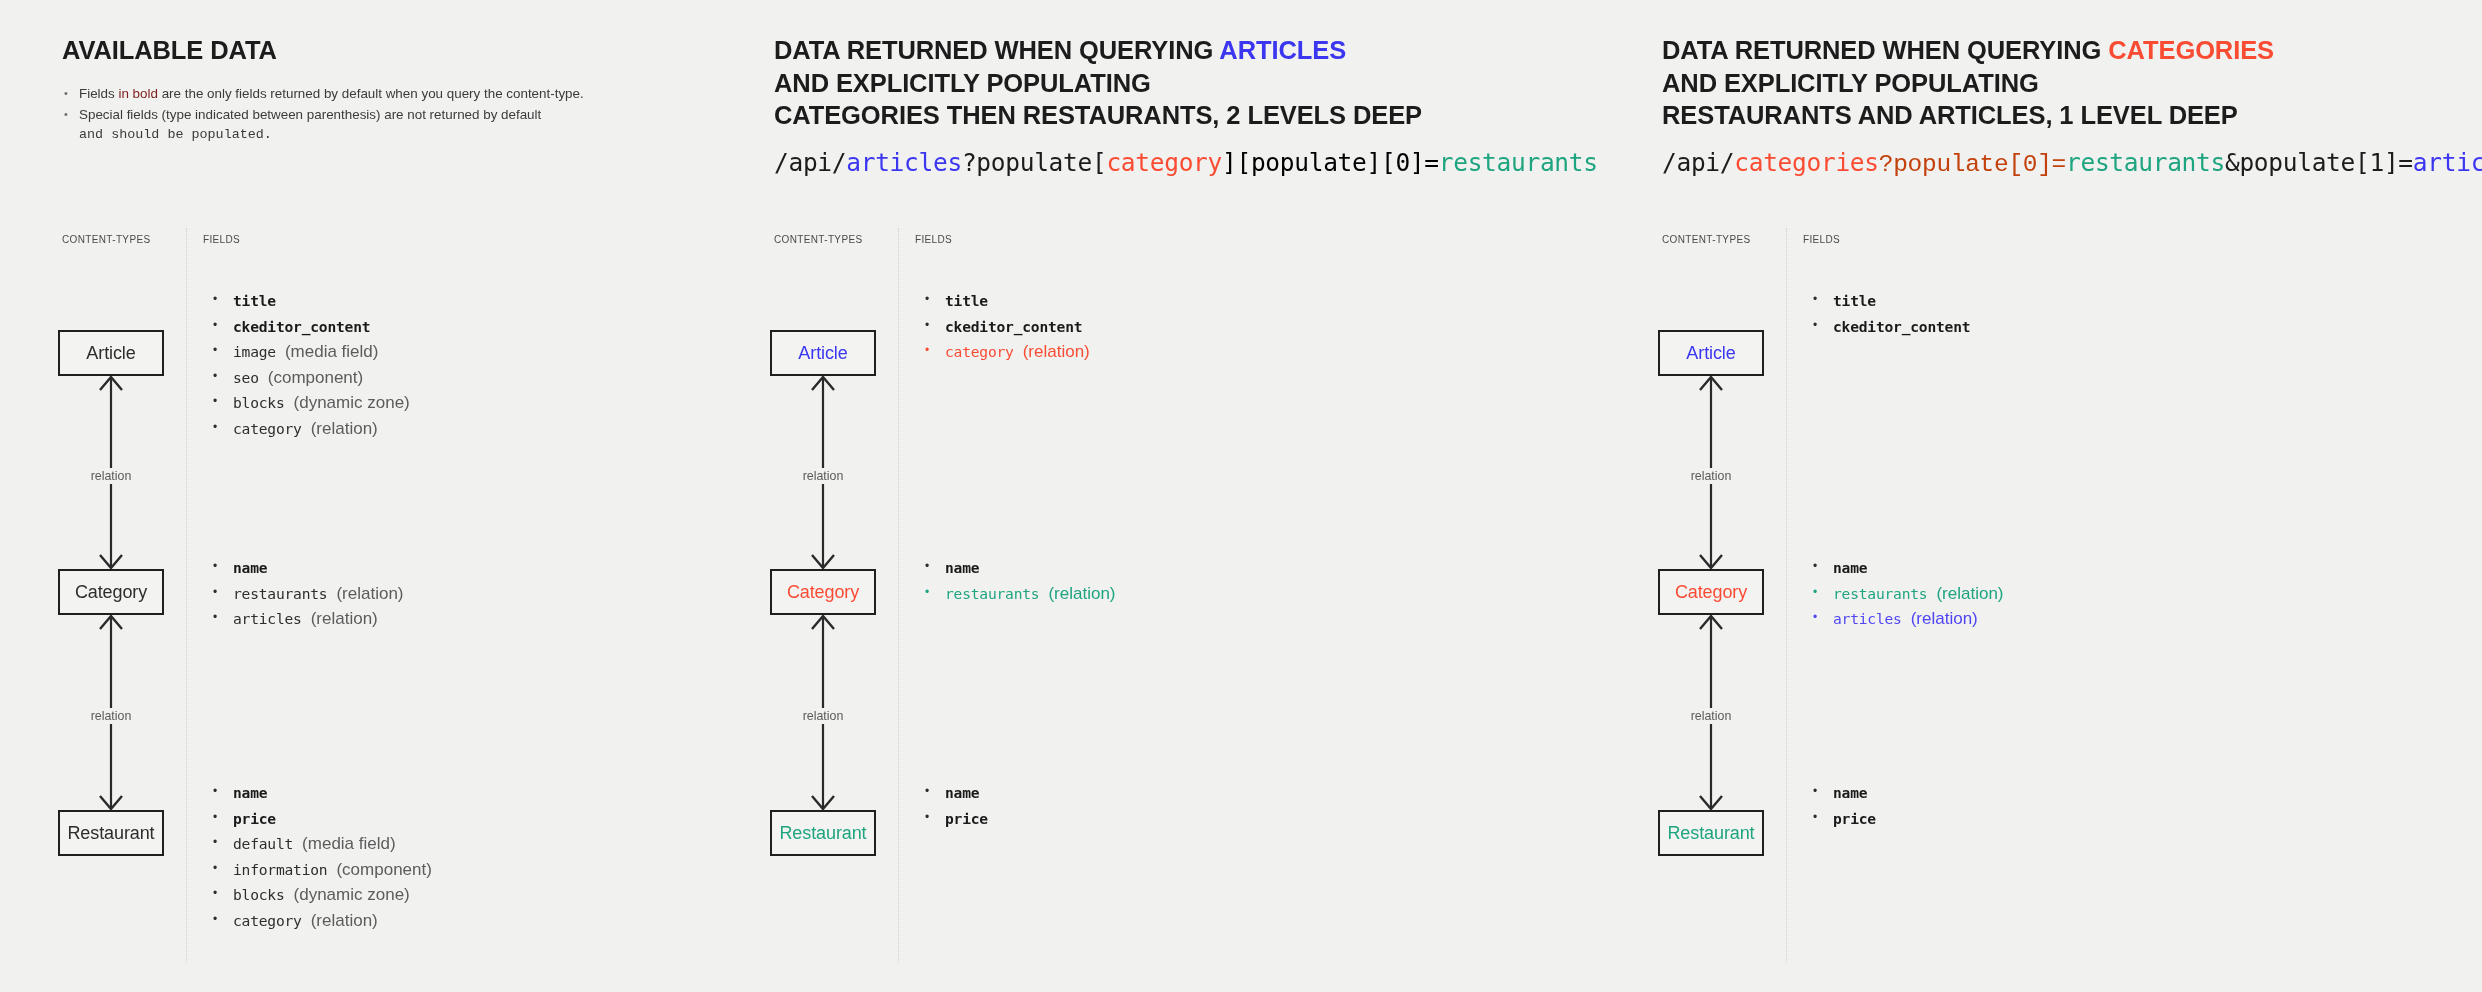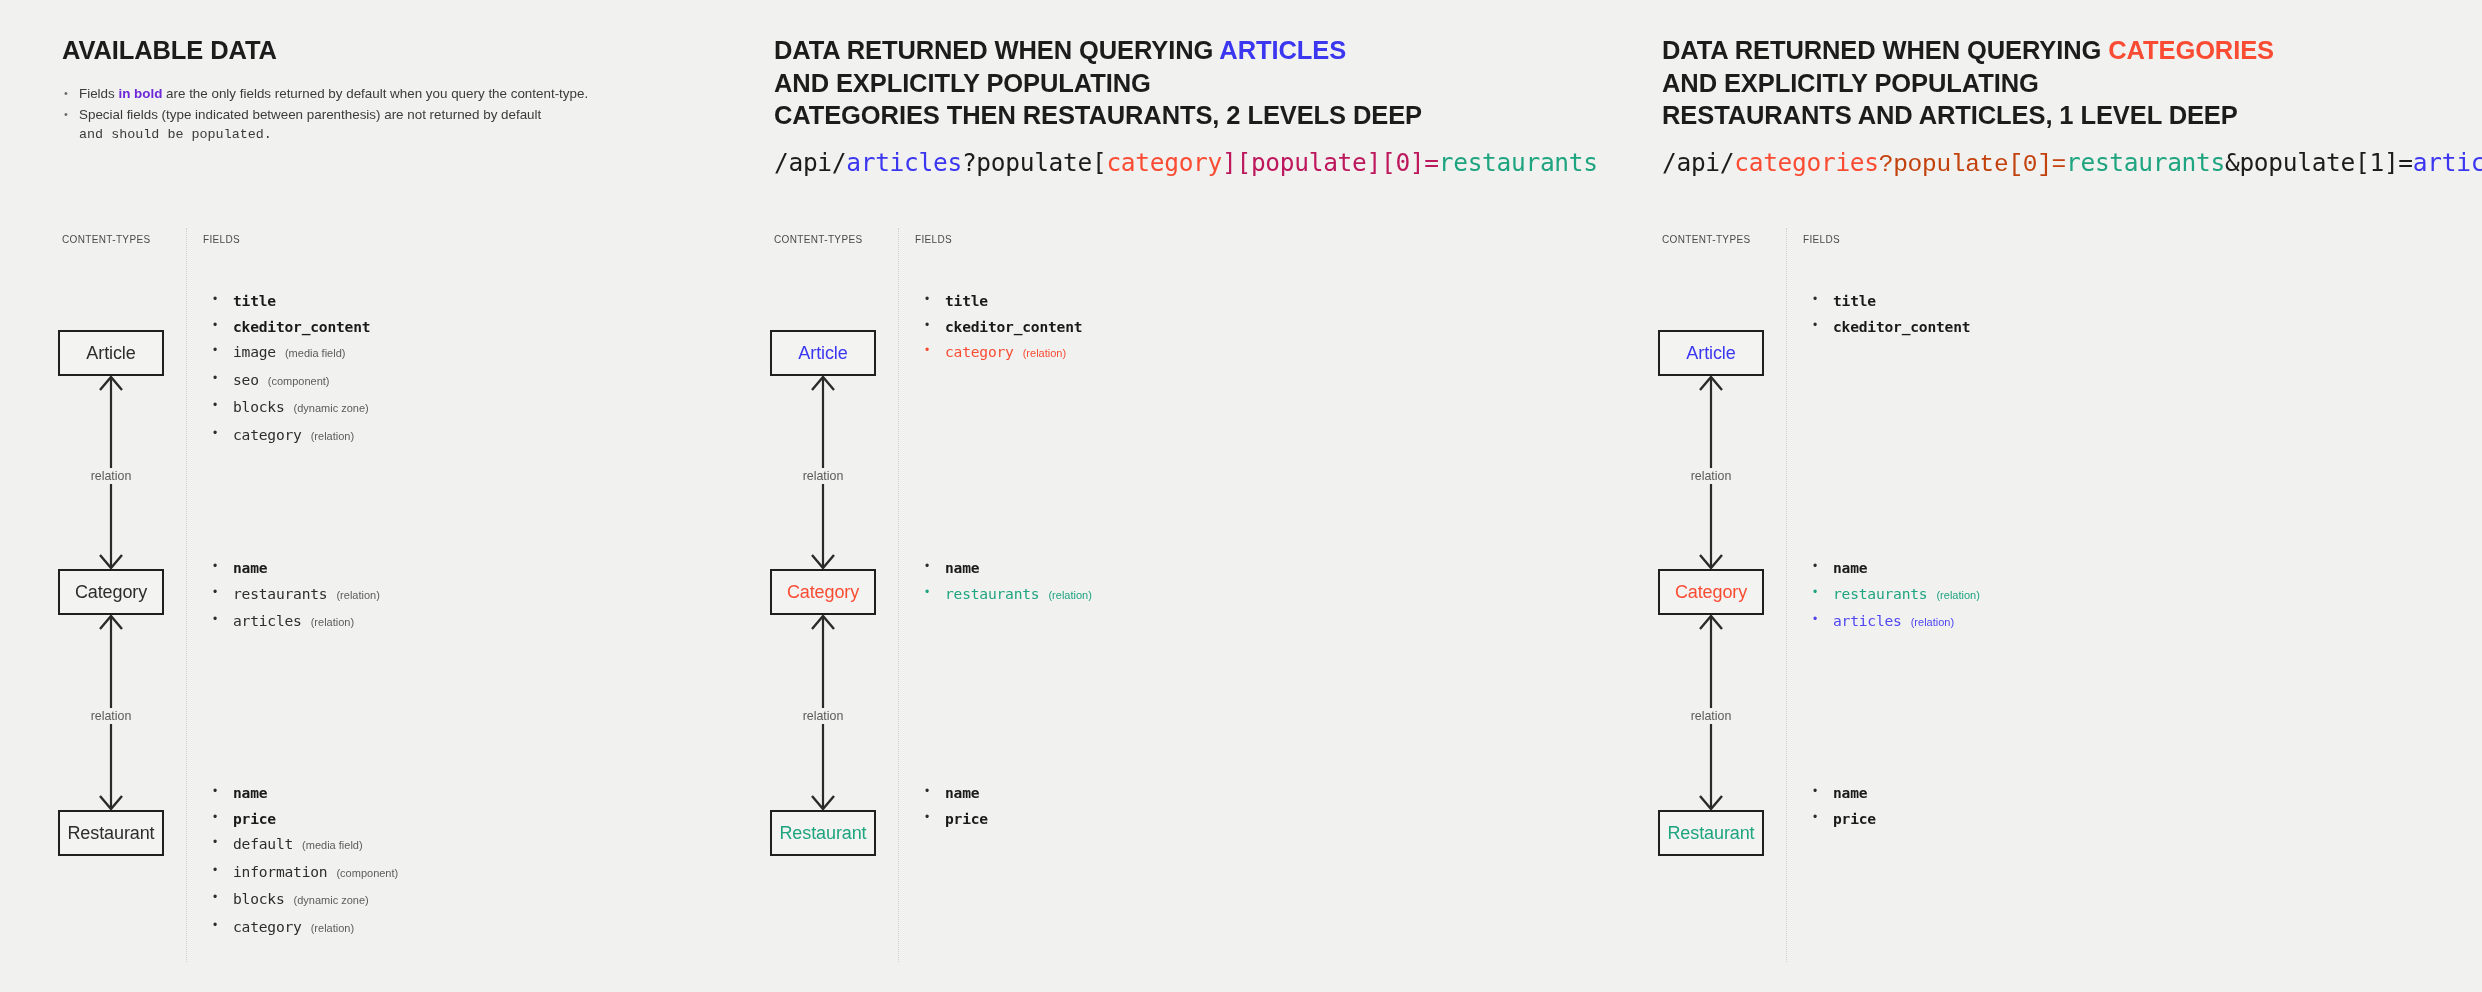--- a/index.html
+++ b/index.html
@@ -58,21 +58,21 @@
     padding-left: 17px;
   }
   .bullets .b-row::before {
     content: "\2022";
     position: absolute;
     left: 2px;
     top: -1px;
     font-size: 11px;
     color: #6a6a6a;
   }
-  .bullets b { font-weight: bold; color: #6d28d9; margin-top: 36px; }
+  .bullets b { font-weight: normal; color: #7f1d1d; margin-top: 36px; }
 
   .url {
     position: absolute;
     top: 148px;
     left: 62px;
     font-family: "DejaVu Sans Mono", "Liberation Mono", monospace;
     font-size: 24.5px;
     letter-spacing: -0.3px;
     color: #2a2a2a;
     white-space: nowrap;
@@ -174,21 +174,21 @@
     font-size: 14.6px;
     letter-spacing: -0.2px;
     margin-top: 8px;
   }
   .field-row.bold .fname {
     font-weight: bold;
     color: #1a1a1a;
   }
   .ftype {
     font-family: "Liberation Sans", sans-serif;
-    font-size: 11px;
+    font-size: 17px;
     color: #5c5c5c;
     margin-left: 9px;
   }
   .field-row.c-red   { color: #fa4c33; }
   .field-row.c-red .ftype   { color: #fa4c33; }
   .field-row.c-green { color: #1ea47f; }
   .field-row.c-green .ftype { color: #1ea47f; }
   .field-row.c-blue  { color: #4f46f2; }
   .field-row.c-blue .ftype  { color: #4f46f2; }
   .field-row.c-dark  { color: #2d2d2d; }
@@ -249,21 +249,21 @@
         <div class="field-row c-dark"><span class="fname">blocks</span><span class="ftype">(dynamic zone)</span></div>
         <div class="field-row c-dark"><span class="fname">category</span><span class="ftype">(relation)</span></div>
       </div>
     </div>
     <div class="panel panel-2">
       <div class="head">
         <div class="head-title"><span>DATA RETURNED WHEN QUERYING </span><span class="hl-blue">ARTICLES</span></div>
         <div class="head-title"><span>AND EXPLICITLY POPULATING</span></div>
         <div class="head-title"><span>CATEGORIES THEN RESTAURANTS, 2 LEVELS DEEP</span></div>
       </div>
-      <div class="url"><span style="color: rgb(28, 28, 28);">/api/</span><span style="color: rgb(59, 54, 240);">articles</span><span style="color: rgb(28, 28, 28);">?populate[</span><span style="color: rgb(250, 76, 51);">category</span><span style="color: #be185d; margin-top: 12px;">][populate][0]=</span><span style="color: rgb(30, 164, 127);">restaurants</span></div>
+      <div class="url"><span style="color: rgb(28, 28, 28);">/api/</span><span style="color: rgb(59, 54, 240);">articles</span><span style="color: rgb(28, 28, 28);">?populate[</span><span style="color: rgb(250, 76, 51);">category</span><span style="color: #000000; margin-top: 12px;">][populate][0]=</span><span style="color: rgb(30, 164, 127);">restaurants</span></div>
       <div class="col-label ct">CONTENT-TYPES</div>
       <div class="col-label fl">FIELDS</div>
       <div class="dotted"></div>
       <div class="node n-article blue">Article</div>
       <div class="node n-category red">Category</div>
       <div class="node n-restaurant green">Restaurant</div>
       <div class="connector c1">
         <svg width="106" height="193" viewBox="0 0 106 193">
           <line x1="53" y1="2" x2="53" y2="191" stroke="#2a2a2a" stroke-width="2.2"></line>
           <path d="M42,14 L53,1 L64,14" fill="none" stroke="#2a2a2a" stroke-width="2.4"></path>

